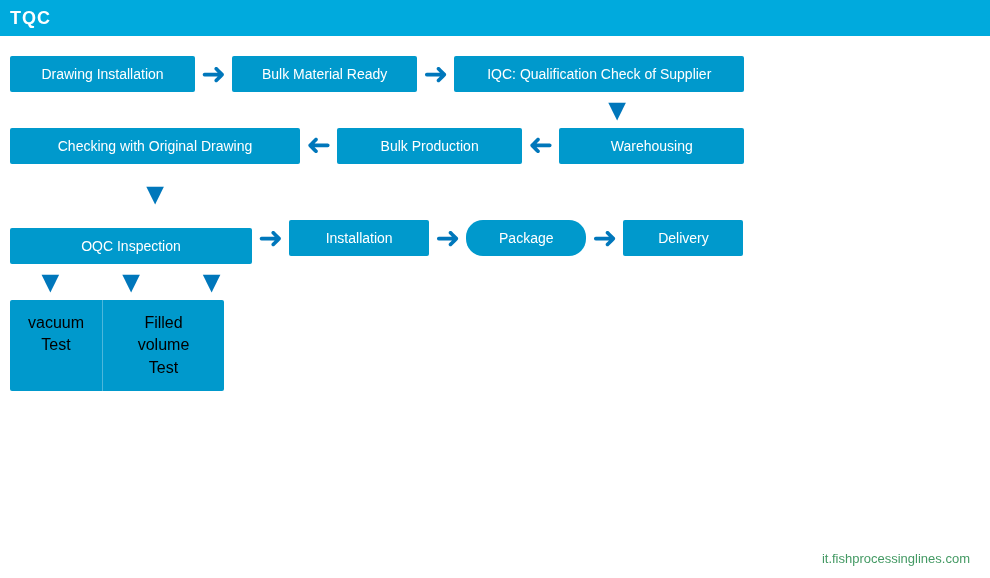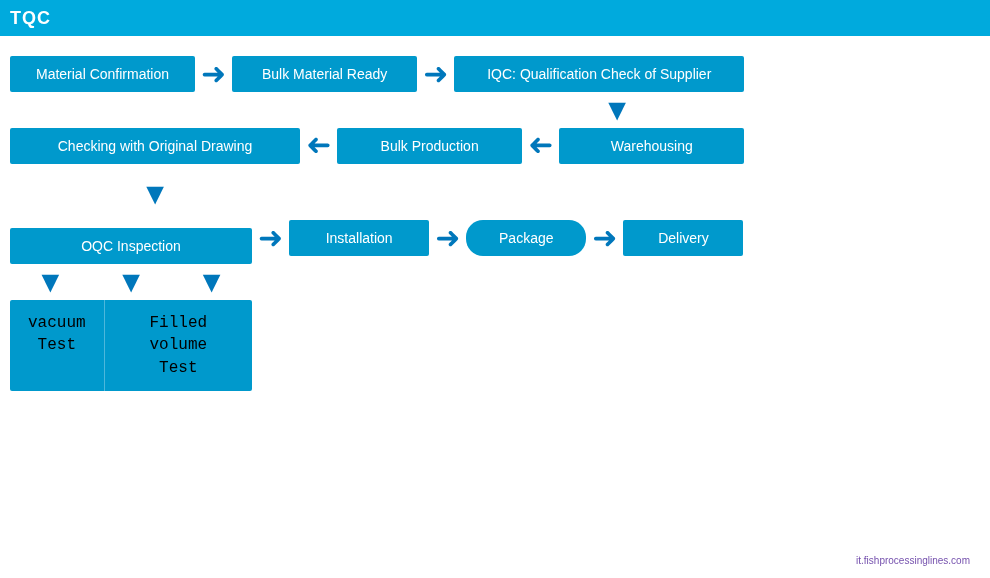--- a/index.html
+++ b/index.html
@@ -60,22 +60,22 @@
     }
     .sub-item:last-child {
       border-right: none;
     }
 
     
     .watermark {
       position: absolute;
       bottom: 12px;
       right: 20px;
-      color: #4c1d95;
-      font-size: 10px;
+      color: #15803d;
+      font-size: 13px;
       opacity: 0.8;
     }
 
     
     .flow-container {
       padding: 8px 10px 0 10px;
     }
 
     .row-flex {
       display: flex;
@@ -116,21 +116,21 @@
 <body>
 
 <div class="header">
   <span class="header-title">TQC</span>
   <div class="header-arrow"></div>
 </div>
 
 <div class="flow-container">
 
   <div class="row-flex" style="margin-top:12px; margin-bottom:0;">
-    <div class="box box-drawing">Material Confirmation</div>
+    <div class="box box-drawing">Drawing Installation</div>
     <span class="arr">➜</span>
     <div class="box box-bulk-mat">Bulk Material Ready</div>
     <span class="arr">➜</span>
     <div class="box box-iqc">IQC: Qualification Check of Supplier</div>
   </div>
 
   <div style="display:flex; flex-direction:row; margin-bottom:0;">
     <div style="flex: 185px 0 0; min-width:185px;"></div>
     <div style="width:46px;"></div>
     <div style="flex: 185px 0 0; min-width:185px;"></div>
@@ -169,21 +169,21 @@
       <div class="arr-down">▼</div>
     </div>
     <div style="flex:1; display:flex; justify-content:center;">
       <div class="arr-down">▼</div>
     </div>
     <div style="flex:1; display:flex; justify-content:center;">
       <div class="arr-down">▼</div>
     </div>
   </div>
 
-  <div style="width:242px;font-family:Liberation Mono, monospace;">
+  <div style="width:214px;">
     <div style="display:flex; flex-direction:row; background:#0099cc; border-radius:2px; overflow:hidden;">
       <div class="sub-item">
         <div>vacuum</div>
         <div>Test</div>
       </div>
       <div class="sub-item">
         <div>Filled volume</div>
         <div>Test</div>
       </div>
     </div>

